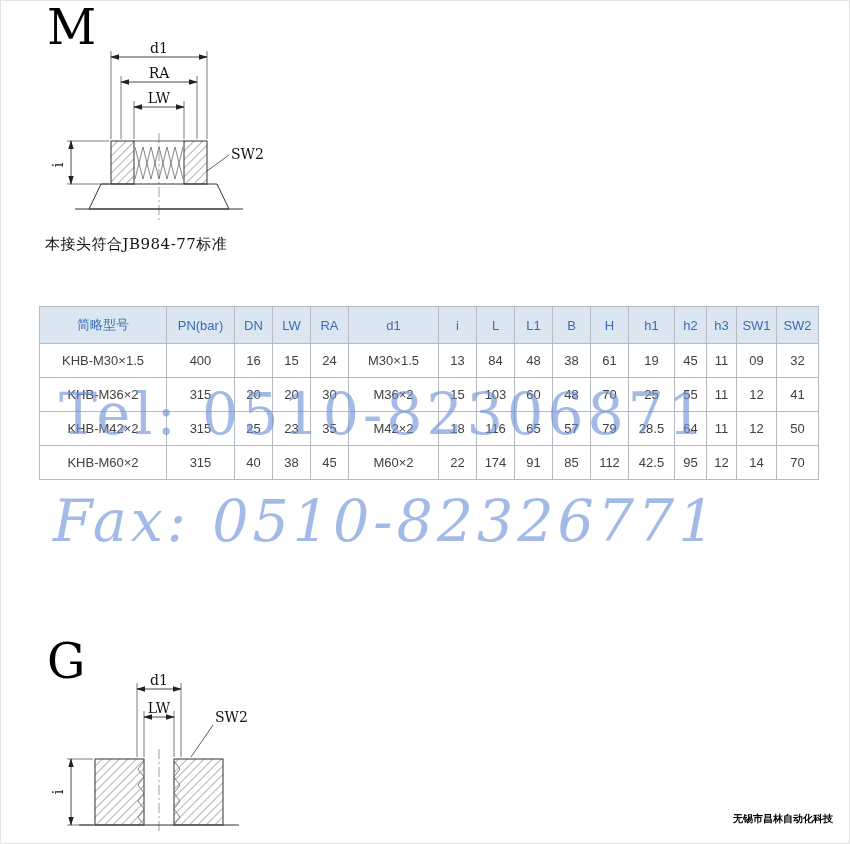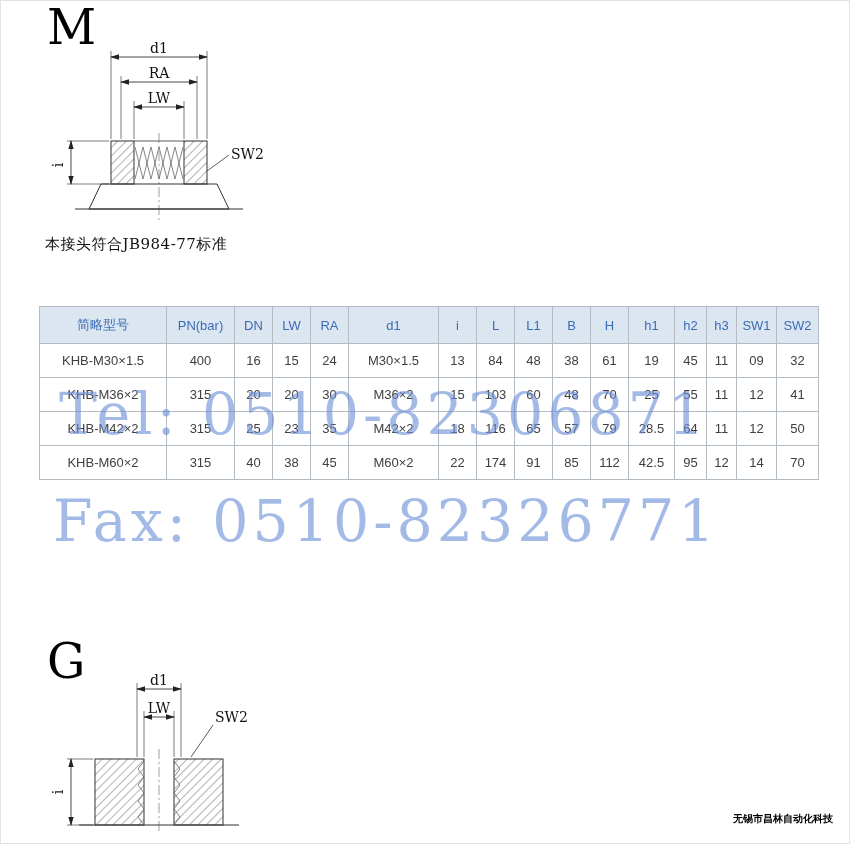--- a/index.html
+++ b/index.html
@@ -80,21 +80,21 @@
     font-family: "DejaVu Serif", serif;
     font-size: 57px;
     letter-spacing: 4px;
     color: var(--watermark-color, #6e91d7);
     opacity: 0.62;
     white-space: nowrap;
     pointer-events: none;
     z-index: 5;
   }
   .wm-tel { left: 58px; top: 380px; }
-  .wm-fax { left: 52px; top: 487px; }
+  .wm-fax { left: 52px; top: 487px; font-style: italic; }
 
   .footer {
     position: absolute;
     right: 16px;
     top: 811px;
     font-size: 10px;
     font-weight: bold;
     color: #000;
   }
 </style>

